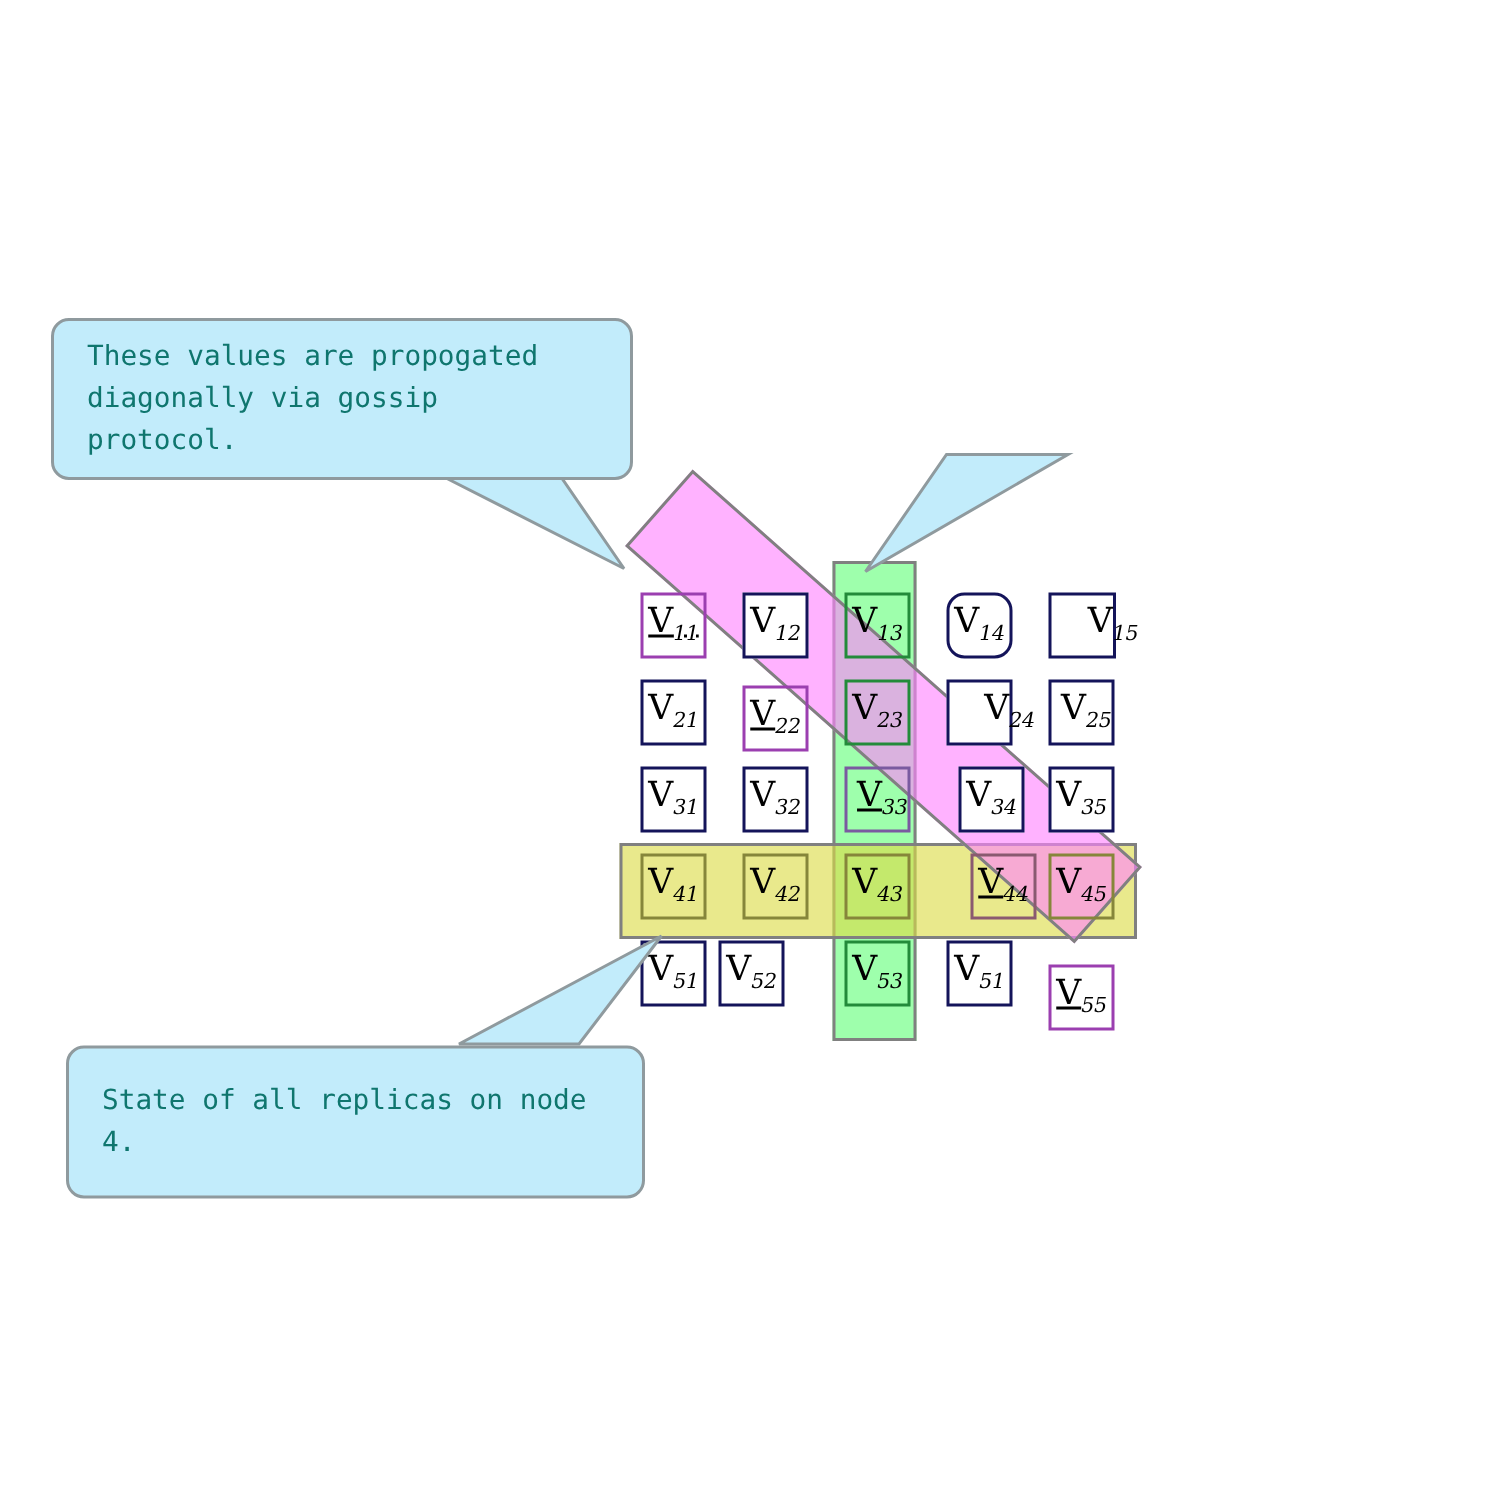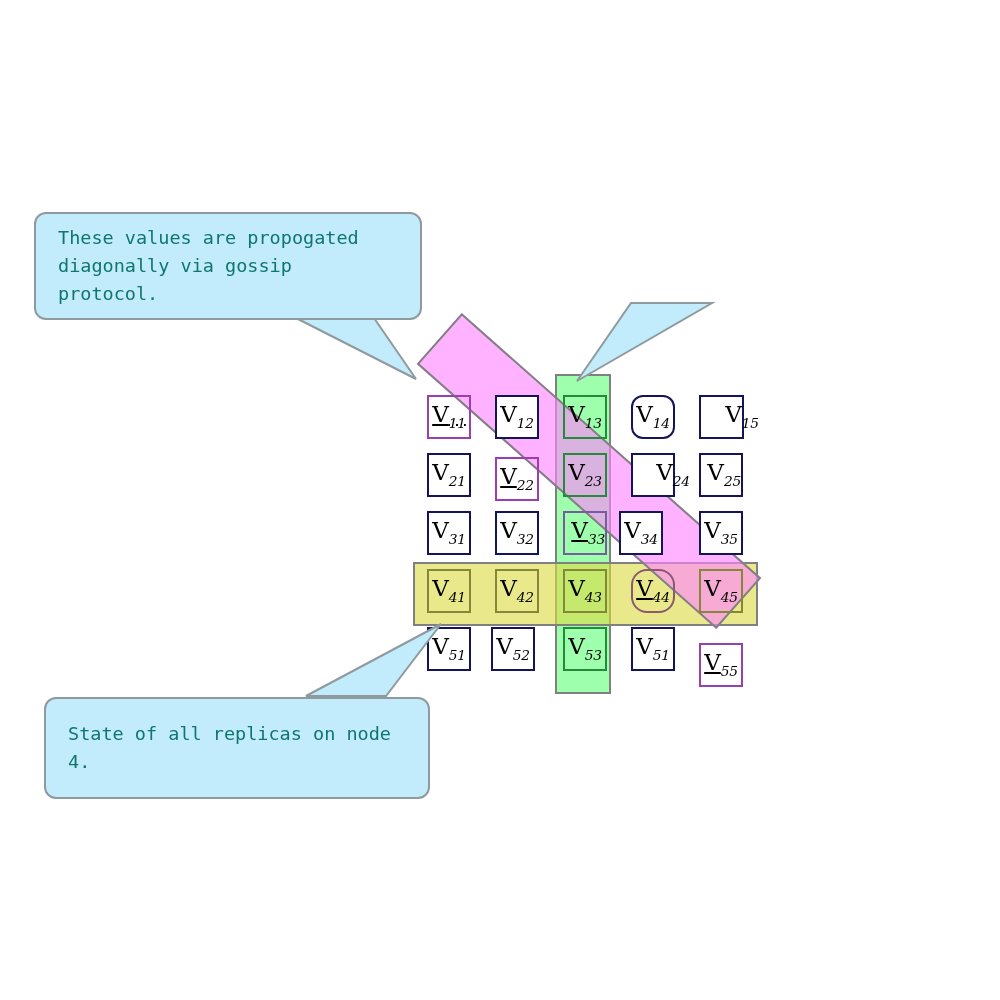--- a/index.html
+++ b/index.html
@@ -184,45 +184,45 @@
       </div>
       <div class="cell" style="left: 0px; top: 116px;">
         <span class="vlabel">V<sub>31</sub></span>
       </div>
       <div class="cell" style="left: 68px; top: 116px;">
         <span class="vlabel">V<sub>32</sub></span>
       </div>
       <div class="cell in-green in-pink" style="left: 136px; top: 116px; justify-content: flex-end;">
         <span class="vlabel">V<sub>33</sub></span>
       </div>
-      <div class="cell" style="left: 192px; top: 116px;">
+      <div class="cell" style="left: 212px; top: 116px;">
         <span class="vlabel">V<sub>34</sub></span>
       </div>
       <div class="cell" style="left: 272px; top: 116px;">
         <span class="vlabel">V<sub>35</sub></span>
       </div>
       <div class="cell in-yellow" style="left: 0px; top: 174px;">
         <span class="vlabel">V<sub>41</sub></span>
       </div>
       <div class="cell in-yellow" style="left: 68px; top: 174px;">
         <span class="vlabel">V<sub>42</sub></span>
       </div>
       <div class="cell in-yellow in-green" style="left: 136px; top: 174px;">
         <span class="vlabel">V<sub>43</sub></span>
       </div>
-      <div class="cell in-yellow in-pink" style="left: 204px; top: 174px; border-radius: 16px;">
+      <div class="cell in-yellow in-pink" style="left: 220px; top: 174px;">
         <span class="vlabel">V<sub>44</sub></span>
       </div>
       <div class="cell in-yellow" style="left: 272px; top: 174px;">
         <span class="vlabel">V<sub>45</sub></span>
       </div>
       <div class="cell" style="left: 0px; top: 232px;">
         <span class="vlabel">V<sub>51</sub></span>
       </div>
-      <div class="cell" style="left: 64px; top: 232px;">
+      <div class="cell" style="left: 52px; top: 232px;">
         <span class="vlabel">V<sub>52</sub></span>
       </div>
       <div class="cell in-green" style="left: 136px; top: 232px;">
         <span class="vlabel">V<sub>53</sub></span>
       </div>
       <div class="cell" style="left: 204px; top: 232px;">
         <span class="vlabel">V<sub>51</sub></span>
       </div>
       <div class="cell in-pink" style="left: 272px; top: 248px; text-align: right;">
         <span class="vlabel">V<sub>55</sub></span>

